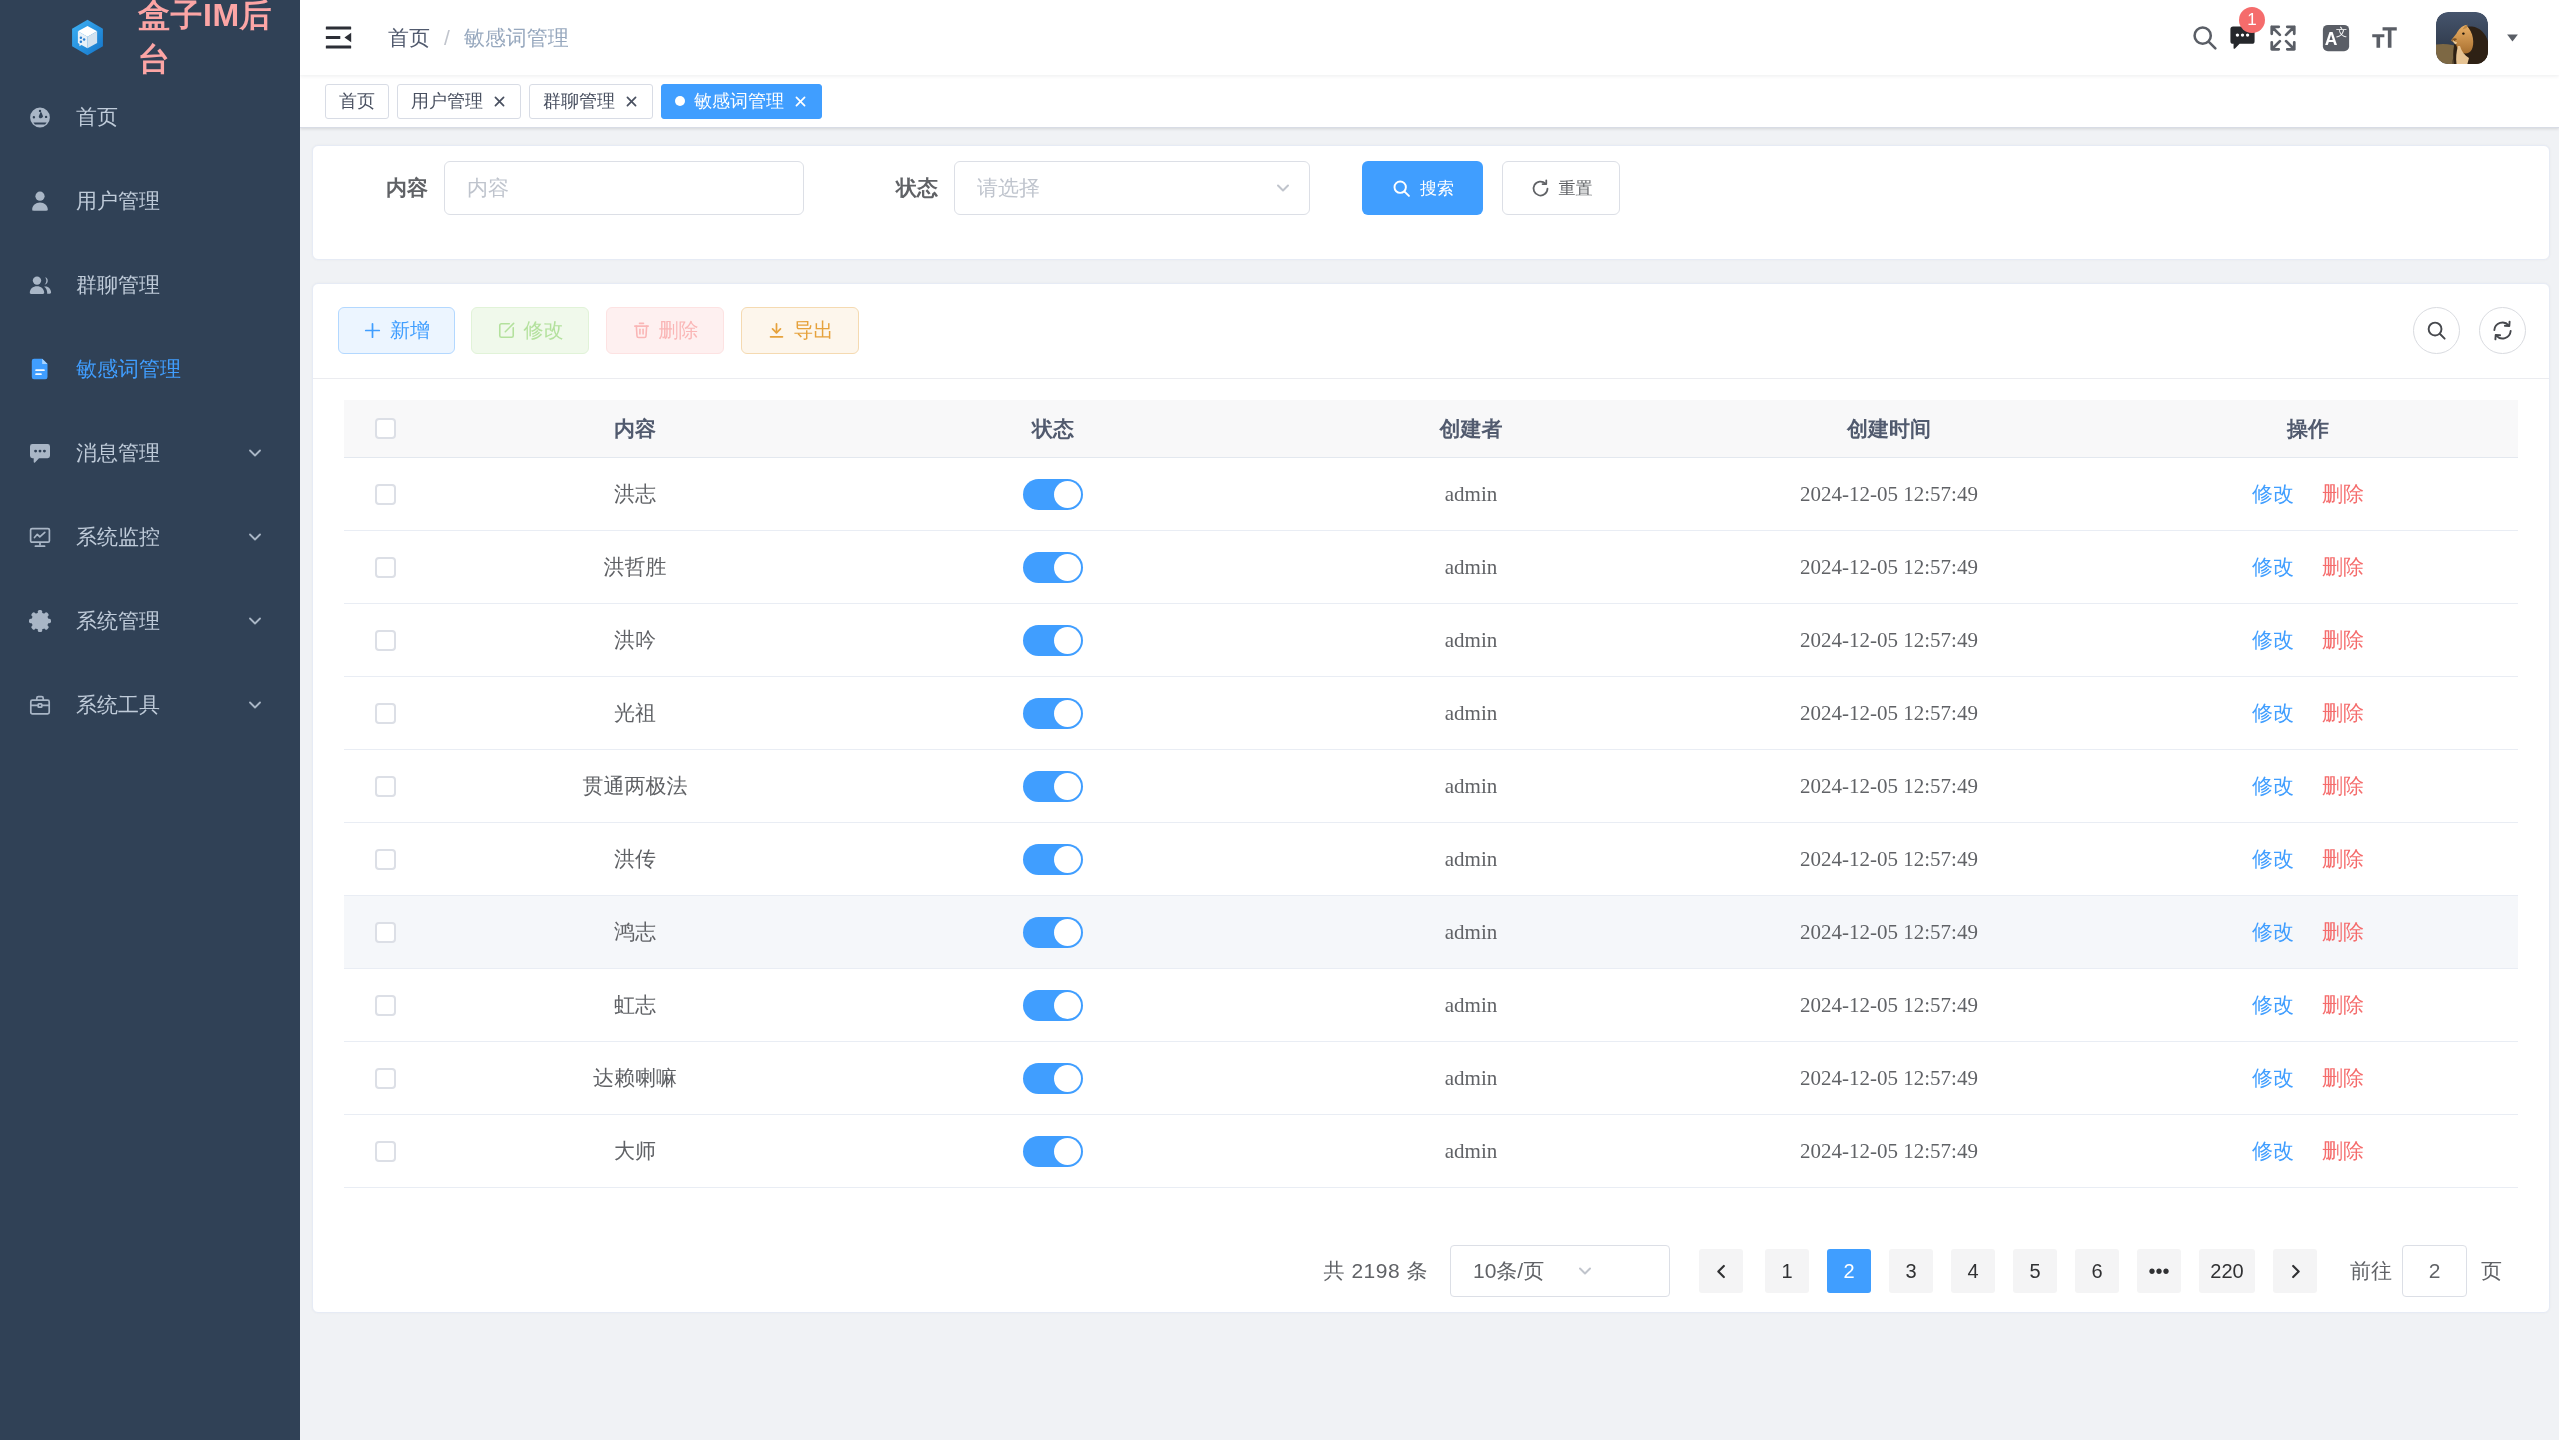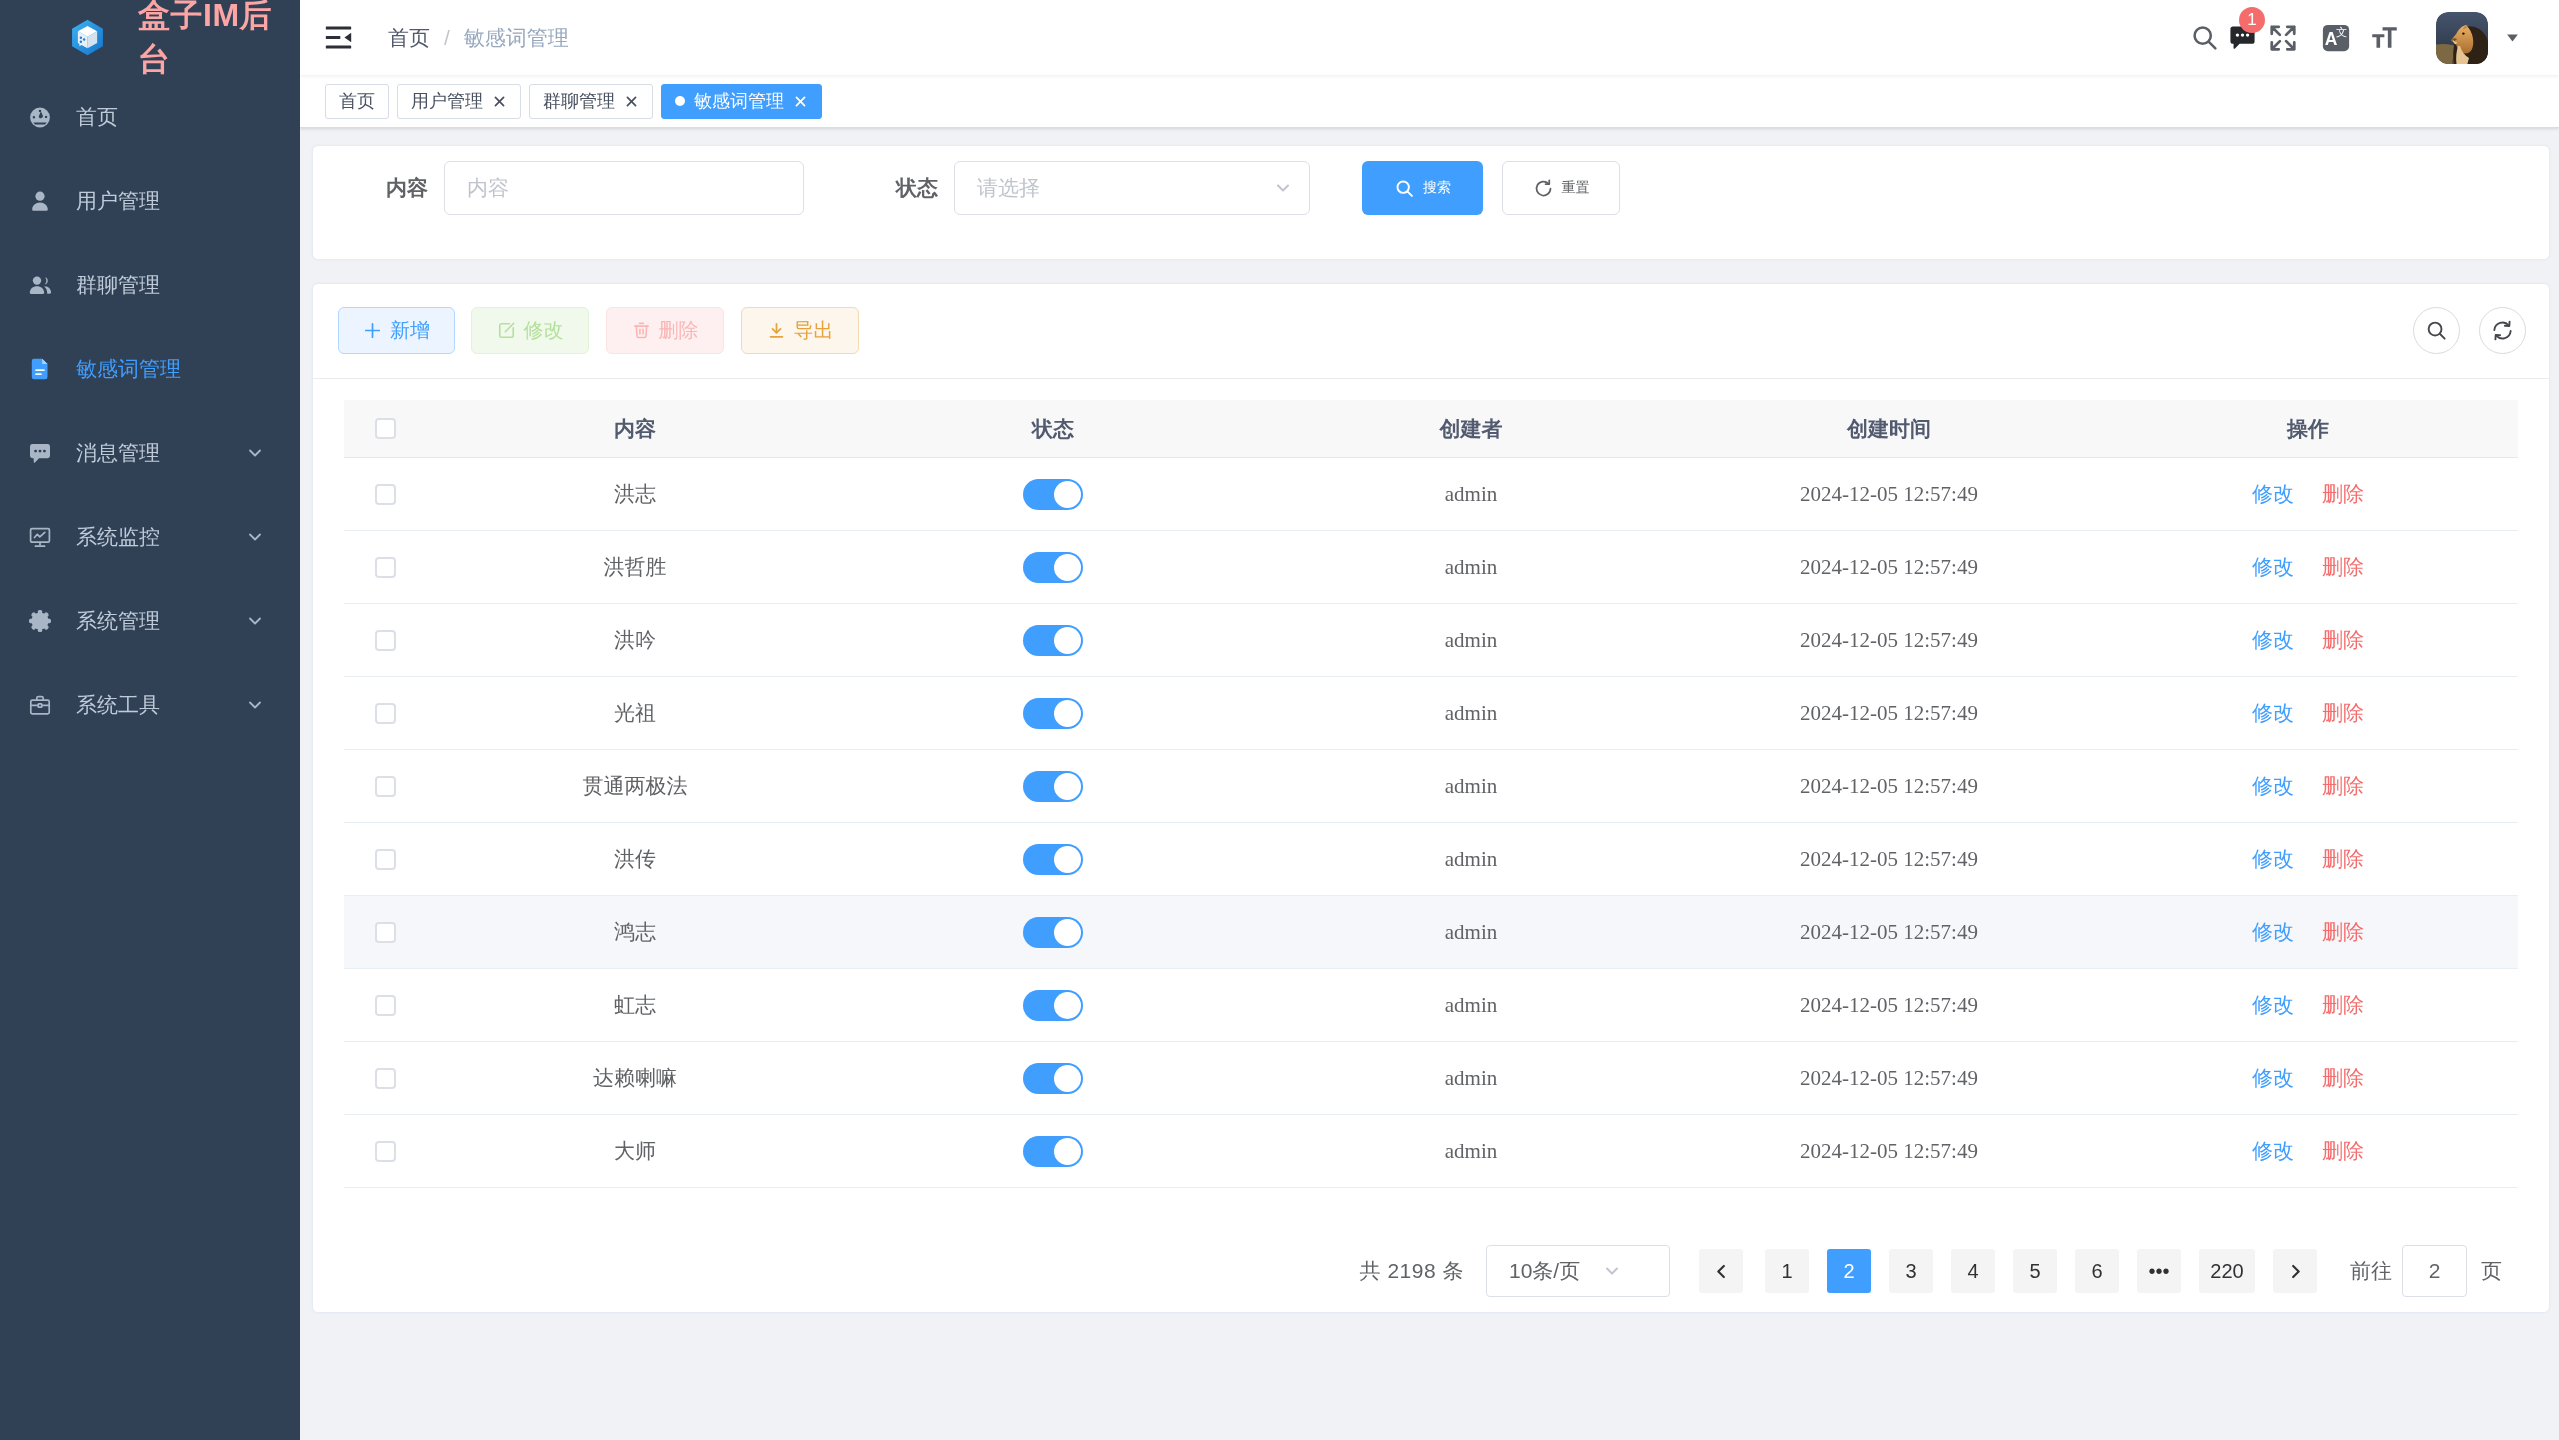--- a/index.html
+++ b/index.html
@@ -85,21 +85,21 @@
   .f-label { font-size:21px; font-weight:bold; color:#606266; }
   .lbl-content { position:absolute; left:73px; top:0; line-height:54px;}
   .lbl-status  { position:absolute; left:583px; top:0; line-height:54px;}
   .el-input { position:absolute; height:54px; border:1px solid #dcdfe6; border-radius:6px; background:#fff; display:flex; align-items:center; }
   .inp-content { left:131px; width:360px; }
   .inp-status  { left:641px; width:356px; }
   .el-input input { border:none; outline:none; font-size:21px; width:100%; padding:0 22px; color:#606266; font-family:inherit; background:transparent;}
   .el-input input::placeholder { color:#bfc4cd; }
   .sel-placeholder { font-size:21px; color:#bfc4cd; padding-left:22px; flex:1; }
   .sel-arrow { margin-right:16px; color:#c0c4cc; }
-  .btn { display:inline-flex; align-items:center; justify-content:center; border-radius:6px; cursor:pointer; font-size:14px; border:1px solid transparent; font-family:inherit; }
+  .btn { display:inline-flex; align-items:center; justify-content:center; border-radius:6px; cursor:pointer; font-size:17px; border:1px solid transparent; font-family:inherit; }
   .btn-search { position:absolute; left:1049px; width:121px; height:54px; background:#409EFF; color:#fff; }
   .btn-reset  { position:absolute; left:1189px; width:118px; height:54px; background:#fff; border-color:#dcdfe6; color:#606266; }
   .btn .b-ico { margin-right:8px; }
 
   
   .toolbar-btn { position:absolute; top:23px; height:47px; font-size:20px;text-align:center; }
   .tb-add { left:25px;  width:117px; background:#ecf5ff; border-color:#b3d8ff; color:#409EFF; }
   .tb-edit{ left:158px; width:118px; background:#f0f9eb; border-color:#e1f3d8; color:#b3e19d; cursor:not-allowed;}
   .tb-del { left:293px; width:118px; background:#fef0f0; border-color:#fde2e2; color:#fab6b6; cursor:not-allowed;}
   .tb-exp { left:428px; width:118px; background:#fdf6ec; border-color:#f5dab1; color:#e6a23c; }
@@ -122,21 +122,21 @@
   .checkbox { width:21px; height:21px; border:2px solid #dcdfe6; border-radius:4px; background:#fff; cursor:pointer; }
   .switch { width:60px; height:31px; border-radius:16px; background:#409EFF; position:relative; cursor:pointer; }
   .switch .knob { position:absolute; right:2px; top:2px; width:27px; height:27px; background:#fff; border-radius:50%; }
   .link { cursor:pointer; }
   .link.edit { color:#409EFF; margin-right:28px; }
   .link.del { color:#f56c6c; }
 
   
   .pagination { position:absolute; right:47px; top:960px; height:54px; display:flex; align-items:center; font-size:21px; color:#606266; }
   .pg-total { margin-right:22px; letter-spacing:0.5px;}
-  .pg-size { width:184px; height:52px; border:1px solid #dcdfe6; border-radius:4px; display:flex; align-items:center; margin-right:20px; cursor:pointer; background:#fff; white-space:nowrap; }
+  .pg-size { width:220px; height:52px; border:1px solid #dcdfe6; border-radius:4px; display:flex; align-items:center; margin-right:20px; cursor:pointer; background:#fff; white-space:nowrap; }
   .pg-size span { flex:1; padding-left:22px; }
   .pg-size .sel-arrow { margin-right:14px; }
   .pager { display:flex; align-items:center; }
   .pg-btn {
     min-width:44px; height:44px; margin:0 9px; background:#f4f4f5; border-radius:3px;
     display:flex; align-items:center; justify-content:center; font-size:20px; color:#303133;
     cursor:pointer; padding:0 6px;
   }
   .pg-btn.arrow { color:#303133; margin:0 9px;}
   .pager .arrow:first-child { margin-right:13px; }

